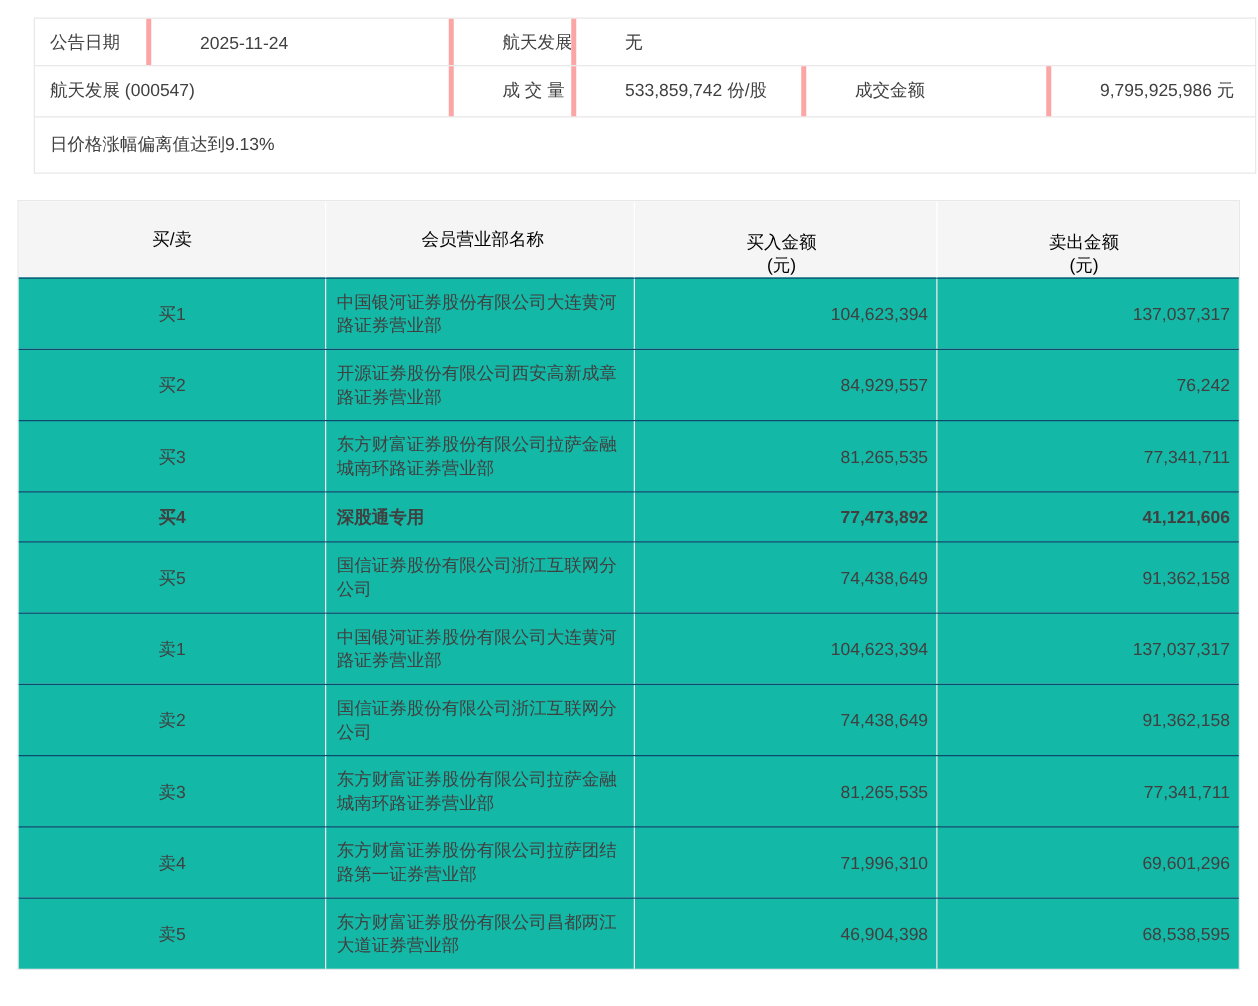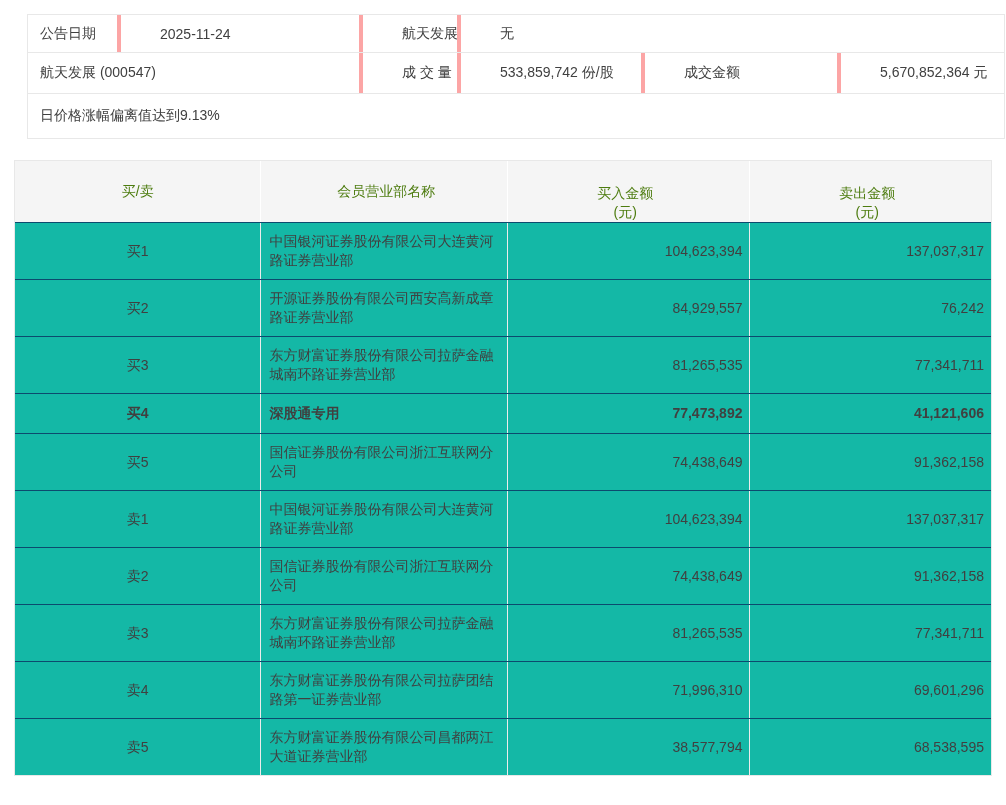--- a/index.html
+++ b/index.html
@@ -53,21 +53,21 @@
   .thead {
     display: flex;
     background: #f5f5f5;
   }
   .th {
     display: flex; flex-direction: column;
     justify-content: center; align-items: center;
     text-align: center;
     height: 61px;
     line-height: 19px;
-    color: #4d7c0f;
+    color: #000000;
   }
   .th + .th { border-left: 1px solid #ffffff; }
   .trow { display: flex; border-top: 1px solid #0c4a6e; background: #14b8a6; }
   .td {
     display: flex; align-items: center;
     min-height: 56px;
     line-height: 19px;
   }
   .trow.single .td { min-height: 39px; font-weight: bold; }
   .td + .td { border-left: 1px solid #ececec; }
@@ -86,21 +86,21 @@
     <div class="icell w-date-label">公告日期</div>
     <div class="icell w-date-value">2025-11-24</div>
     <div class="icell w-abn-label">航天发展</div>
     <div class="icell grow">无</div>
   </div>
   <div class="irow r2">
     <div class="icell w-stock">航天发展 (000547)</div>
     <div class="icell w-vol-label">成 交 量</div>
     <div class="icell w-vol-value">533,859,742 份/股</div>
     <div class="icell w-amt-label">成交金额</div>
-    <div class="icell grow">5,670,852,364 元</div>
+    <div class="icell grow">9,795,925,986 元</div>
   </div>
   <div class="irow r3">
     <div class="icell grow">日价格涨幅偏离值达到9.13%</div>
   </div>
 </div>
 
 <div class="trade-table">
   <div class="thead">
     <div class="th c1">
       <span>买/卖</span>
@@ -188,16 +188,16 @@
         <span class="name-text">东方财富证券股份有限公司拉萨团结路第一证券营业部</span>
       </div>
     <div class="td c3">71,996,310</div>
     <div class="td c4">69,601,296</div>
   </div>
   <div class="trow">
     <div class="td c1">卖5</div>
     <div class="td c2">
         <span class="name-text">东方财富证券股份有限公司昌都两江大道证券营业部</span>
       </div>
-    <div class="td c3">38,577,794</div>
+    <div class="td c3">46,904,398</div>
     <div class="td c4">68,538,595</div>
   </div>
 </div>
 
 </body></html>

